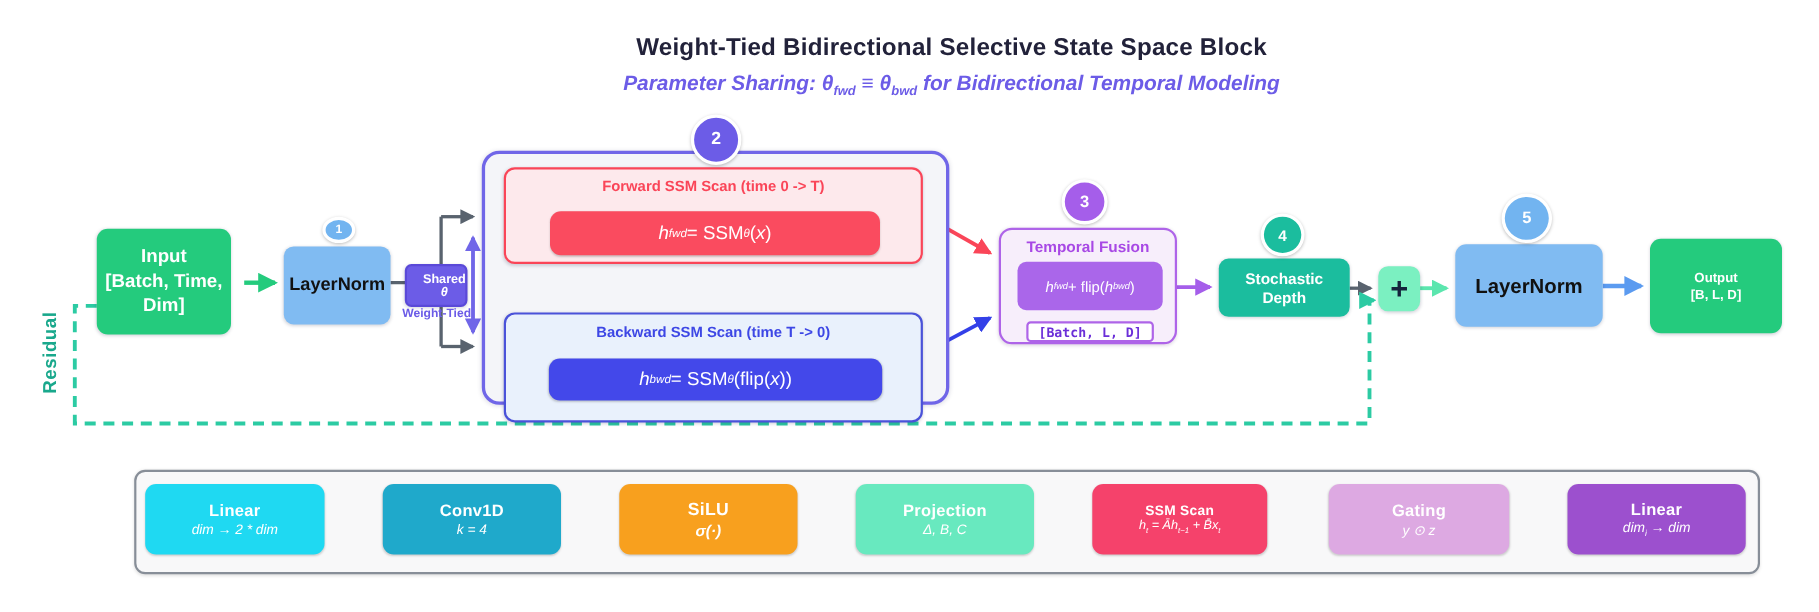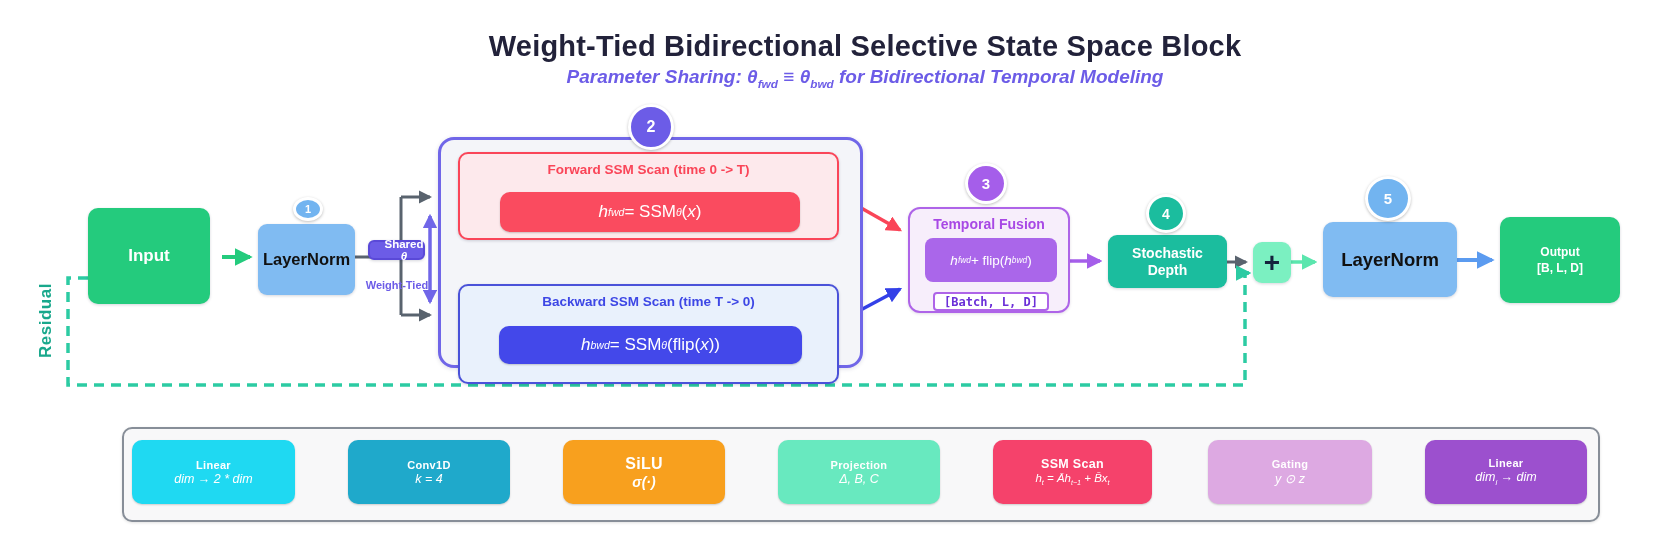--- a/index.html
+++ b/index.html
@@ -11,26 +11,26 @@
     --violet:#A55EEA; --violet_border:#AE64E8; --violet_fill:#F7EEFB; --violet_inner:#AA66EA; --violet_title:#A849E5; --shape_text:#6B2FD8;
     --teal:#1BBD9E; --mint:#7BF0C1; --mint_arrow:#5BE6AE; --plus_text:#14233C;
     --residual:#2CCBA3; --residual_text:#19A88C; --gray:#59636E;
     --bottom_box_border:#878E98; --bottom_box_fill:#F8F8F9; --bottom_title:#16213E;
   }
   *{box-sizing:border-box; margin:0; padding:0;}
   body{background:#fff; font-family:"Liberation Sans", sans-serif;}
   .canvas{position:relative; width:1654px; height:556px; background:#ffffff; overflow:hidden;}
   .abs{position:absolute;}
   .overlay{position:absolute; left:0; top:0; width:1654px; height:556px; z-index:1; pointer-events:none;}
-  .ttl{left:76px; top:30px; width:1578px; text-align:center; font-size:29px; font-weight:800; color:var(--title_text); letter-spacing:.2px; z-index:2;}
+  .ttl{left:76px; top:30px; width:1578px; text-align:center; font-size:22px; font-weight:800; color:var(--title_text); letter-spacing:.2px; z-index:2;}
   .sub{left:76px; top:66px; width:1578px; text-align:center; font-size:19px; font-style:italic; font-weight:bold; color:var(--subtitle_text); z-index:2;}
   .blk{z-index:2; display:flex; flex-direction:column; align-items:center; justify-content:center; text-align:center; box-shadow:0 1px 3px rgba(20,30,60,.18);}
   .input{left:88px; top:208px; width:122px; height:96px; background:var(--green); border-radius:10px; color:#fff; font-weight:bold; font-size:17px; line-height:1.35;}
   .ln1{left:258px; top:224px; width:97px; height:71px; background:var(--light_blue); border-radius:9px; color:#111; font-weight:bold; font-size:16.5px;}
-  .shared{left:368px; top:240px; width:57px; height:20px; background:var(--purple); border:2px solid #5A49D8; border-radius:6px; color:#fff; font-weight:bold; font-size:11.5px;padding-left:15px;}
+  .shared{left:368px; top:240px; width:57px; height:39px; background:var(--purple); border:2px solid #5A49D8; border-radius:6px; color:#fff; font-weight:bold; font-size:11.5px;padding-left:15px;}
   .wtnote{left:352px; top:279px; width:90px; text-align:center; color:var(--purple); font-weight:bold; font-size:11px; z-index:2;}
   .bigbox{left:438px; top:137px; width:425px; height:231px; border:3px solid var(--purple_border); border-radius:16px; background:var(--panel_fill); z-index:1; box-shadow:0 1px 4px rgba(40,40,90,.15);}
   .scanbox{z-index:2; border-radius:10px;padding-left:29px;}
   .fwd{left:458px; top:152px; width:381px; height:88px; border:2.5px solid var(--red); background:var(--red_fill);}
   .bwd{left:458px; top:284px; width:381px; height:100px; border:2.5px solid var(--indigo); background:var(--indigo_fill);}
   .scan-title{position:absolute; left:0; top:8px; width:100%; text-align:center; font-weight:bold; font-size:13.5px;}
   .fwd .scan-title{color:var(--red);}
   .bwd .scan-title{color:var(--indigo_title);}
   .scan-inner{position:absolute; border-radius:10px; color:#fff; display:flex; align-items:center; justify-content:center; font-size:17px; box-shadow:0 1px 2px rgba(0,0,0,.2);}
   .fwd .scan-inner{left:40px; top:38px; width:300px; height:40px; background:var(--red_inner);}
@@ -46,21 +46,21 @@
   .residual-label{left:36px; top:258px; width:24px; height:126px; writing-mode:vertical-rl; transform:rotate(180deg); text-align:center; color:var(--residual_text); font-weight:800; font-size:17px; letter-spacing:.5px; z-index:2;}
   .badge{position:absolute; z-index:5; border-radius:50%; border:3px solid #fff; color:#fff; font-weight:bold; display:flex; align-items:center; justify-content:center; box-shadow:0 1px 3px rgba(0,0,0,.25);}
   .b1{left:293px; top:197px; width:30px; height:24px; background:var(--badge_blue); font-size:11px;}
   .b2{left:628px; top:104px; width:46px; height:46px; background:var(--purple); font-size:16px;}
   .b3{left:965px; top:163px; width:42px; height:41px; background:var(--violet); font-size:15px;}
   .b4{left:1146px; top:194px; width:40px; height:39px; background:var(--teal); font-size:14px;}
   .b5{left:1365px; top:176px; width:46px; height:45px; background:var(--badge_blue); font-size:15px;}
   .bbox{left:122px; top:427px; width:1478px; height:95px; border:2.5px solid var(--bottom_box_border); border-radius:10px; background:var(--bottom_box_fill); z-index:1; box-shadow:0 1px 3px rgba(0,0,0,.12);}
   .btitle{left:122px; top:396px; width:1478px; text-align:center; font-size:21px; font-weight:800; color:var(--bottom_title); z-index:2;}
   .op{position:absolute; top:440px; height:64px; border-radius:10px; z-index:2; color:#fff; display:flex; flex-direction:column; align-items:center; justify-content:center; text-align:center; box-shadow:0 1px 2px rgba(0,0,0,.18);}
-  .op-name{font-weight:800; font-size:11px; letter-spacing:.3px;}
+  .op-name{font-weight:800; font-size:15px; letter-spacing:.3px;}
   .op-detail{font-style:italic; font-size:12.5px; margin-top:1px;}
   sup,sub{font-size:.62em;}
   .fm i{font-style:italic;}
 </style>
 </head>
 <body>
 
 <div class="canvas">
 
   <svg class="overlay" viewBox="0 0 1654 556">
@@ -114,20 +114,21 @@
     <path d="M940,470 L986,470" style="stroke:var(--gray)" stroke-width="3" fill="none" marker-end="url(#m-gray)"></path>
     <path d="M1152,470 L1201,470" style="stroke:var(--gray)" stroke-width="3" fill="none" marker-end="url(#m-gray)"></path>
     <path d="M1372,470 L1418,470" style="stroke:var(--gray)" stroke-width="3" fill="none" marker-end="url(#m-gray)"></path>
   </svg>
 
   <div class="abs ttl">Weight-Tied Bidirectional Selective State Space Block</div>
   <div class="abs sub fm">Parameter Sharing: <i>θ</i><sub><i>fwd</i></sub> ≡ <i>θ</i><sub><i>bwd</i></sub> for Bidirectional Temporal Modeling</div>
 
   <div class="abs blk input">
     <div>Input</div>
+    <div>[Batch, Time, Dim]</div>
   </div>
 
   <div class="abs blk ln1">
     <span>LayerNorm</span>
   </div>
 
   <div class="abs blk shared fm">Shared <i>θ</i></div>
   <div class="abs wtnote">Weight-Tied</div>
 
   <div class="abs bigbox"></div>

